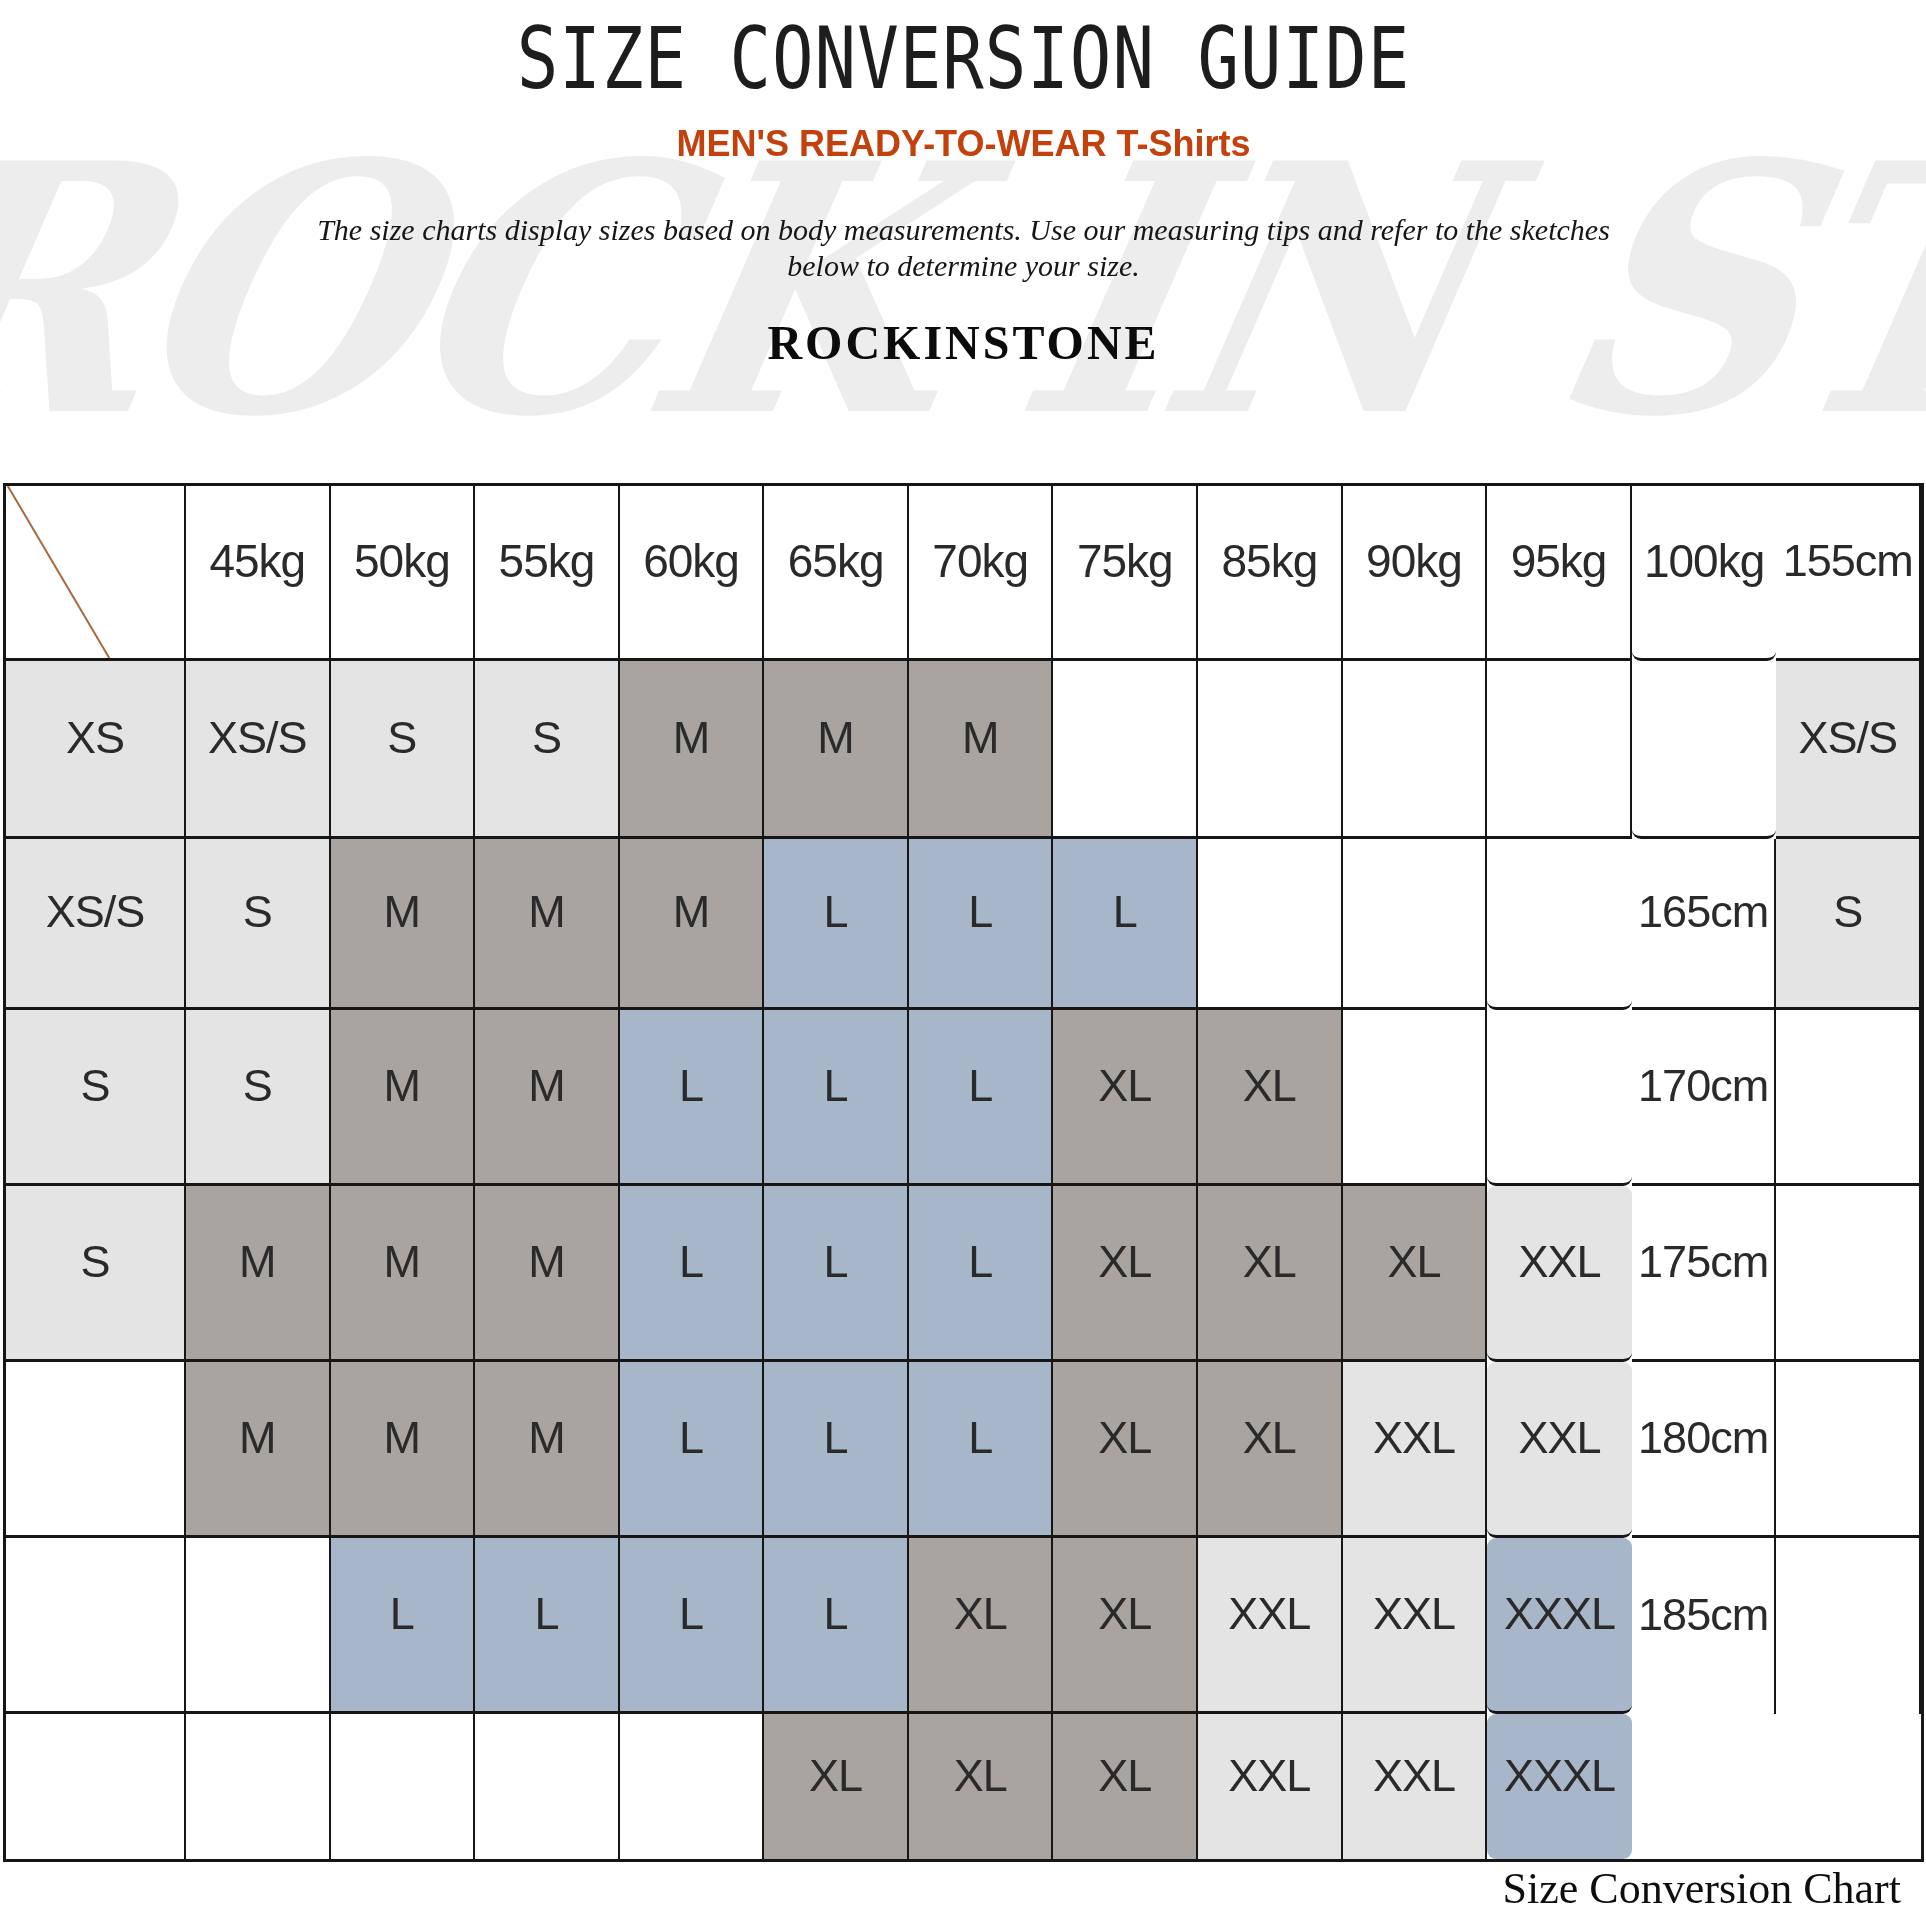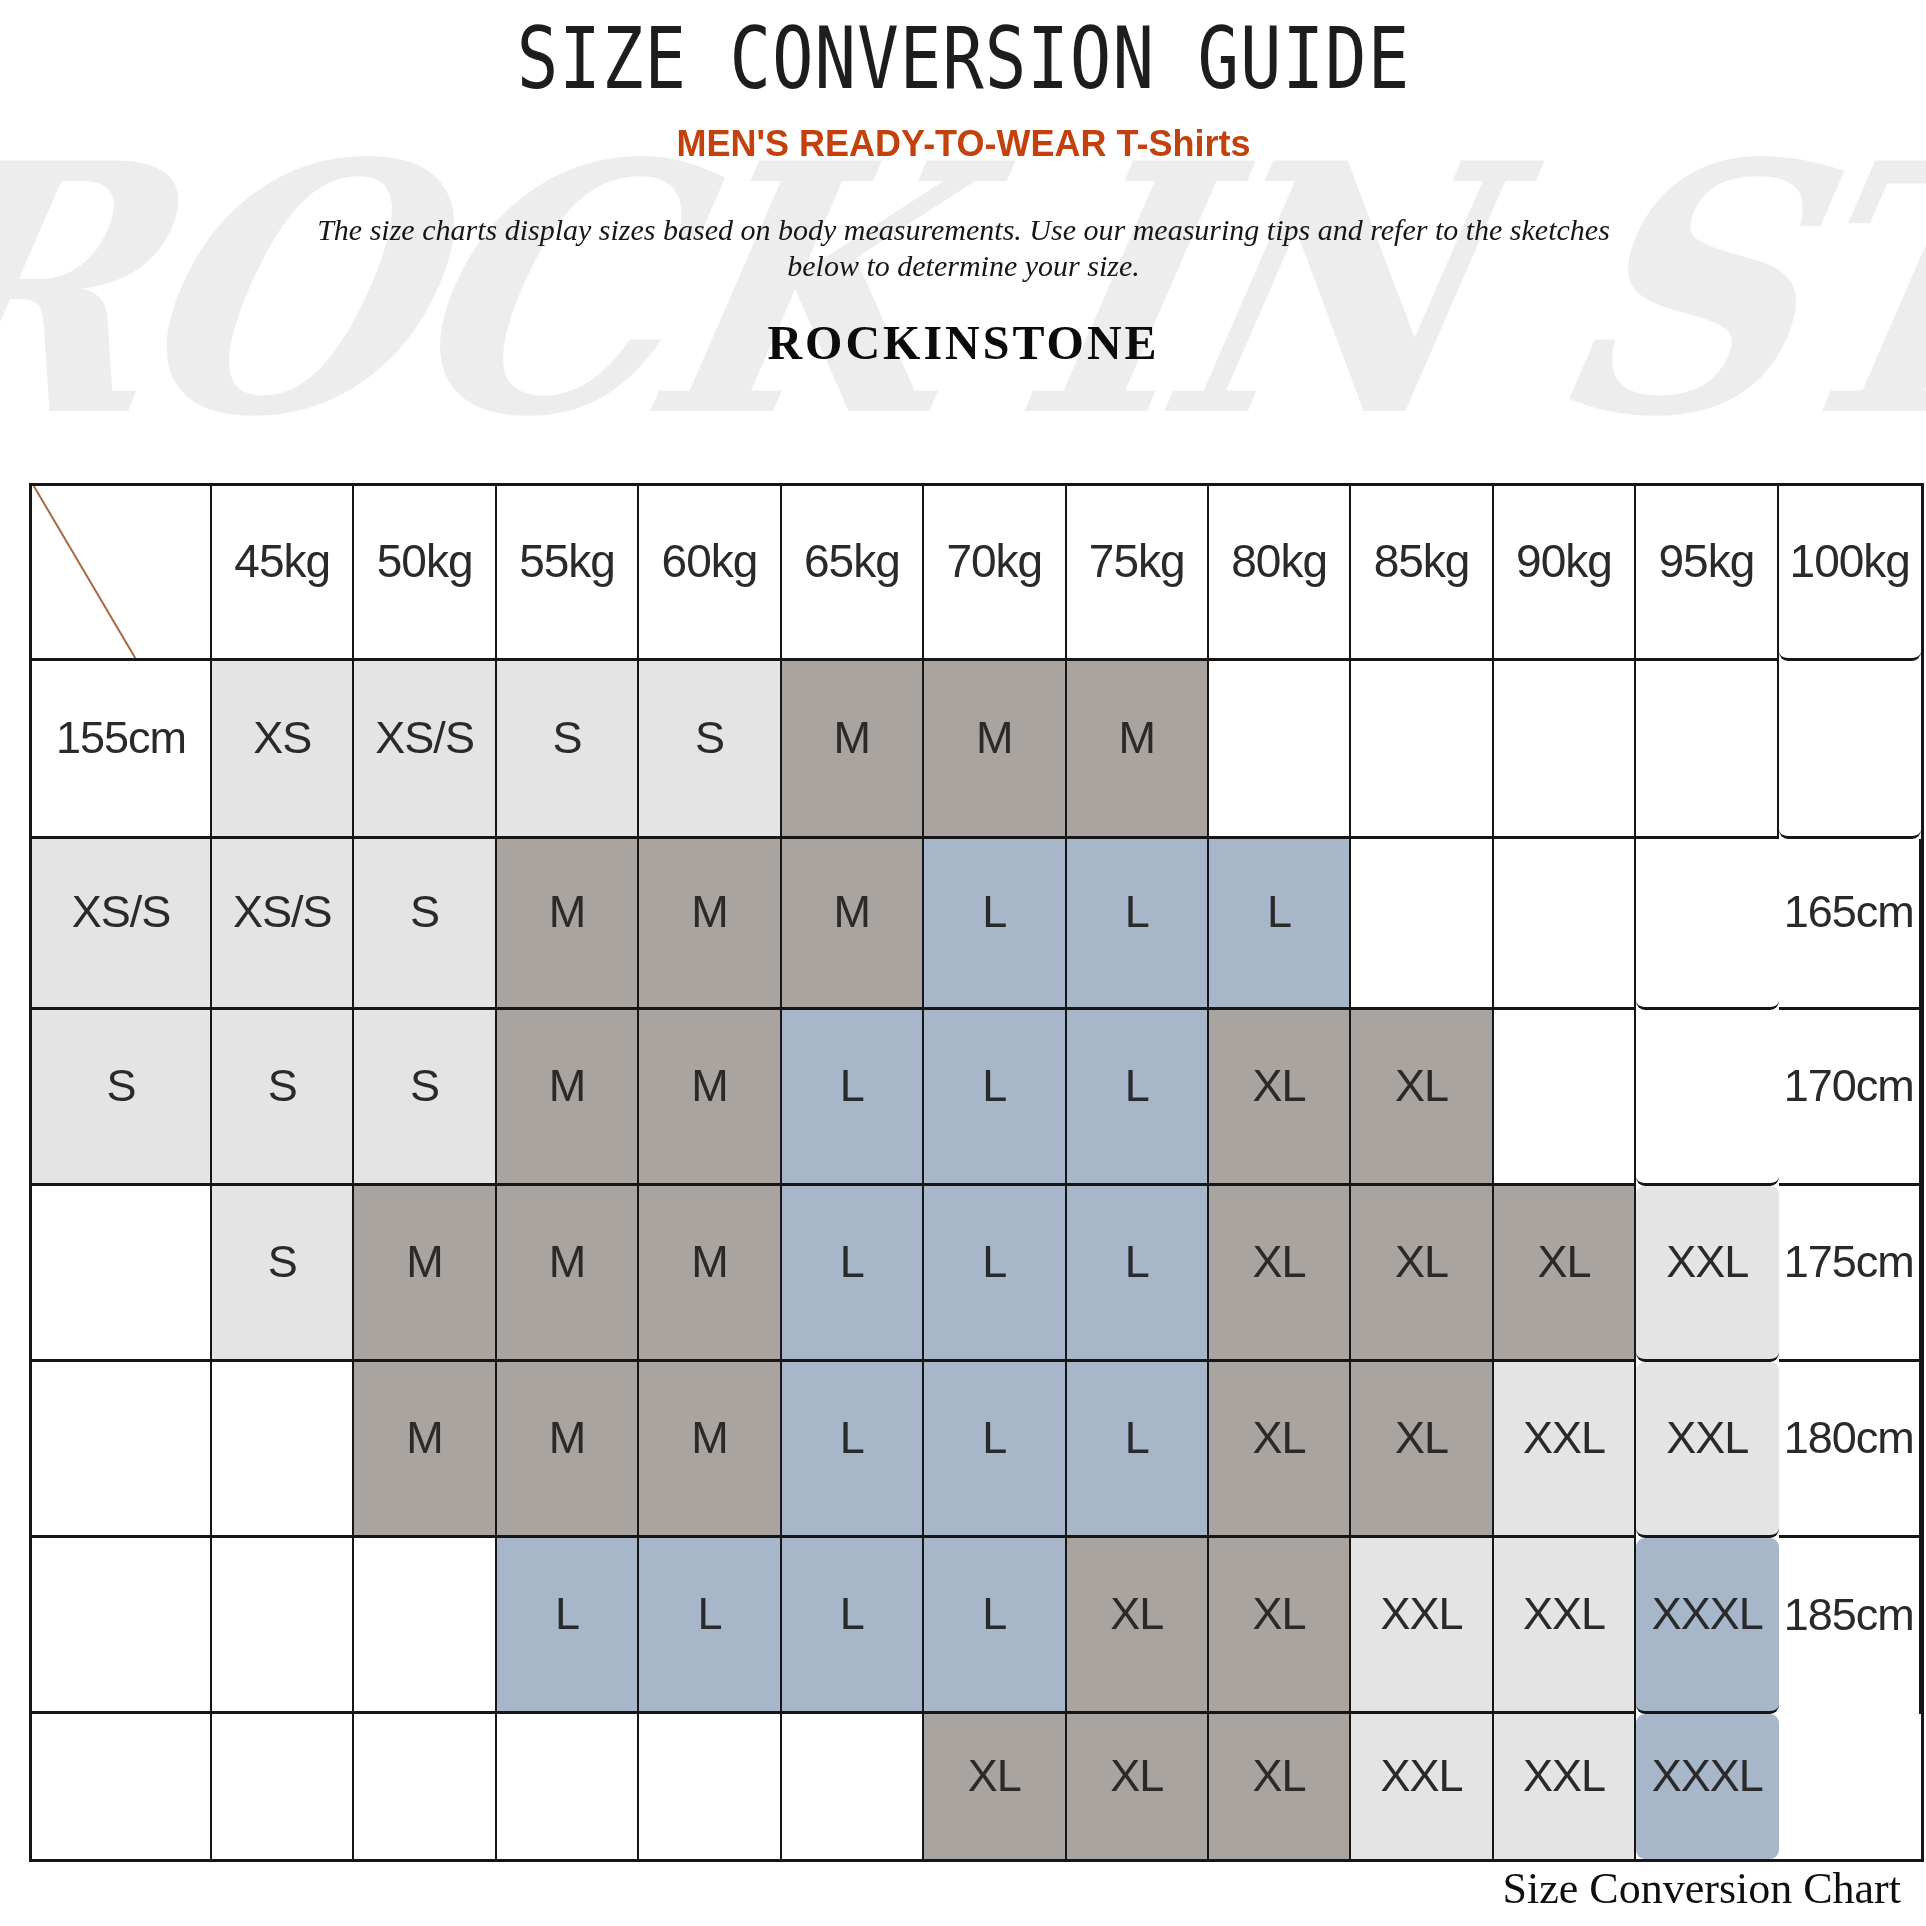--- a/index.html
+++ b/index.html
@@ -58,21 +58,20 @@
     font-size:44px; color:#0e0e0e;
   }
   
   .size-table{
     position:absolute; z-index:1;
     top:483px; left:3px; right:3px;
     display:grid;
     grid-template-columns:180px repeat(12, 1fr);
     grid-template-rows:175px 178px 171px 176px 176px 176px 176px 145px;
     border:3px solid #161616;
-    margin-left:26px;
   }
   .cell{
     position:relative;
     border-right:2px solid #161616;
     border-bottom:3px solid #161616;
     display:flex; align-items:center; justify-content:center;
     padding-bottom:22px; box-sizing:border-box;
     font-size:45px; letter-spacing:-1px;
     color:#2a2a2a;
   }
@@ -104,21 +103,20 @@
         <line x1="1" y1="0" x2="58" y2="100" stroke="#a8693f" stroke-width="2" vector-effect="non-scaling-stroke"></line>
       </svg>
     </div>
     <div class="cell hdr">45kg</div>
     <div class="cell hdr">50kg</div>
     <div class="cell hdr">55kg</div>
     <div class="cell hdr">60kg</div>
     <div class="cell hdr">65kg</div>
     <div class="cell hdr">70kg</div>
     <div class="cell hdr">75kg</div>
-    <div class="cell hdr">80kg</div>
     <div class="cell hdr">85kg</div>
     <div class="cell hdr">90kg</div>
     <div class="cell hdr">95kg</div>
     <div class="cell hdr last-col">100kg</div>
     <div class="cell rowlabel">155cm</div>
     <div class="cell c-light">XS</div>
     <div class="cell c-light">XS/S</div>
     <div class="cell c-light">S</div>
     <div class="cell c-light">S</div>
     <div class="cell c-mid">M</div>

